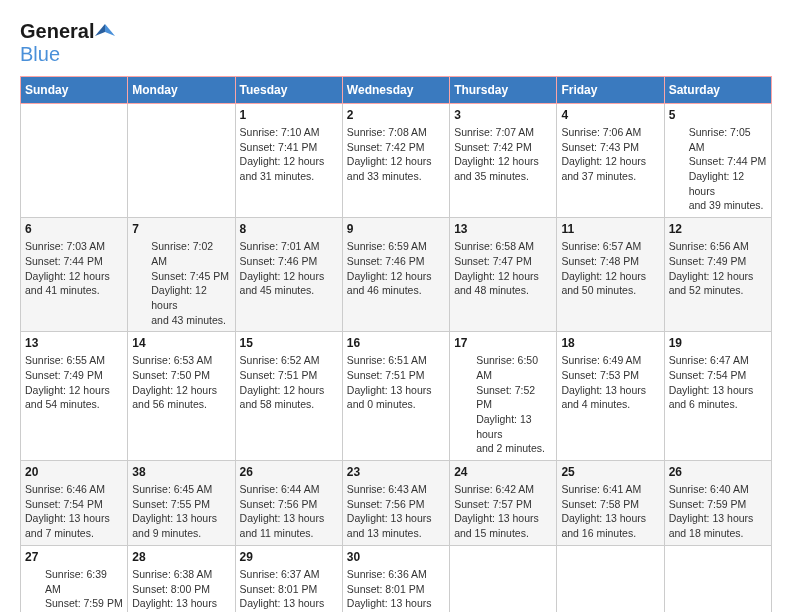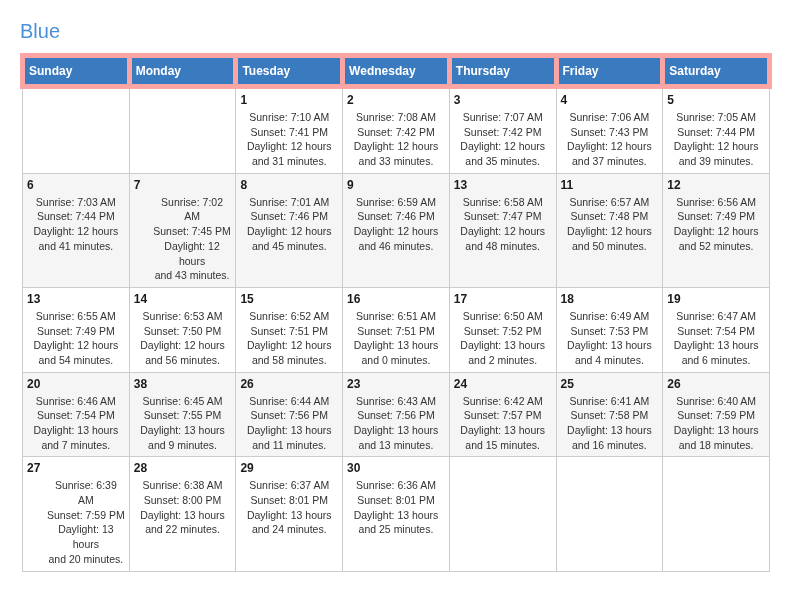--- a/index.html
+++ b/index.html
@@ -38,21 +38,21 @@
       border-collapse: collapse;
       font-size: 11px;
     }
     .calendar th {
       background-color: #3a7abf;
       color: #fff;
       padding: 6px 4px;
       text-align: left;
       font-size: 12px;
       font-weight: bold;
-      border: 5px solid #fca5a5;
+      border: 1px solid #fca5a5;
     }
     .calendar td {
       border: 1px solid #ccc;
       vertical-align: top;
       padding: 4px;
       width: calc(100% / 7);
       min-height: 80px;
       background: #fff;
     }
     .calendar tr:nth-child(even) td {
@@ -61,31 +61,37 @@
     .day-number {
       font-weight: bold;
       font-size: 12px;
       margin-bottom: 3px;
       color: #1a1a1a;
     }
     .day-info {
       color: #333;
       font-size: 10.5px;
       line-height: 1.4;
-      text-align: center;
     }
     .empty-cell {
       background: #fff !important;
     }
   </style>
 </head>
 <body>
 
 <div class="header">
   <div class="logo">
+    <div style="display:flex; align-items:center;">
+      <span style="font-size:20px; font-weight:bold; color:#1a1a1a;">General</span>
+      <svg width="20" height="20" viewBox="0 0 20 20" style="margin-left:1px;">
+        <polygon points="10,2 20,14 10,10" fill="#4a90d9"></polygon>
+        <polygon points="10,2 0,14 10,10" fill="#2a5f9e"></polygon>
+      </svg>
+    </div>
     <span style="font-size:20px; font-weight:normal; color:#4a90d9;">Blue</span>
   </div>
   <div class="title-section">
     <div class="month-title"></div>
     <div class="location"></div>
   </div>
 </div>
 
 <table class="calendar">
   <thead>
@@ -126,21 +132,21 @@
         </td>
         <td>
           <div class="day-number">4</div>
           <div class="day-info" style="white-space: pre-line;">Sunrise: 7:06 AM
 Sunset: 7:43 PM
 Daylight: 12 hours
 and 37 minutes.</div>
         </td>
         <td>
           <div class="day-number">5</div>
-          <div class="day-info" style="white-space: pre-line;">Sunrise: 7:05 AM
+          <div class="day-info" style="white-space: pre-line; margin-left: 20px;">Sunrise: 7:05 AM
 Sunset: 7:44 PM
 Daylight: 12 hours
 and 39 minutes.</div>
         </td>
       </tr>
       <tr>
         <td>
           <div class="day-number">6</div>
           <div class="day-info" style="white-space: pre-line;">Sunrise: 7:03 AM
 Sunset: 7:44 PM
@@ -214,21 +220,21 @@
         </td>
         <td>
           <div class="day-number">16</div>
           <div class="day-info" style="white-space: pre-line;">Sunrise: 6:51 AM
 Sunset: 7:51 PM
 Daylight: 13 hours
 and 0 minutes.</div>
         </td>
         <td>
           <div class="day-number">17</div>
-          <div class="day-info" style="white-space: pre-line;">Sunrise: 6:50 AM
+          <div class="day-info" style="white-space: pre-line; margin-left: 22px;">Sunrise: 6:50 AM
 Sunset: 7:52 PM
 Daylight: 13 hours
 and 2 minutes.</div>
         </td>
         <td>
           <div class="day-number">18</div>
           <div class="day-info" style="white-space: pre-line;">Sunrise: 6:49 AM
 Sunset: 7:53 PM
 Daylight: 13 hours
 and 4 minutes.</div>

